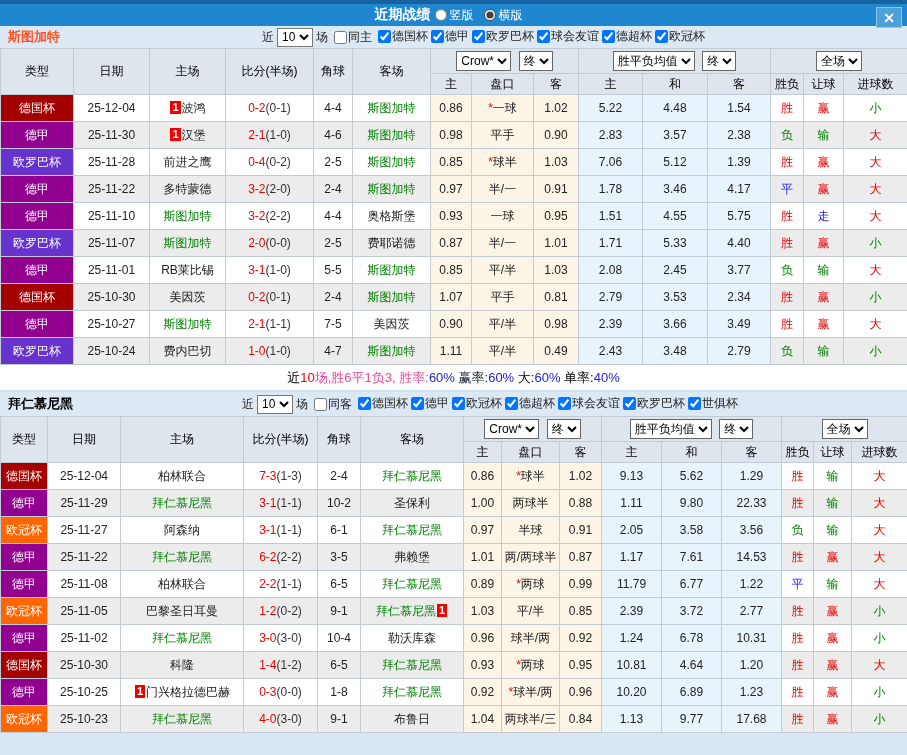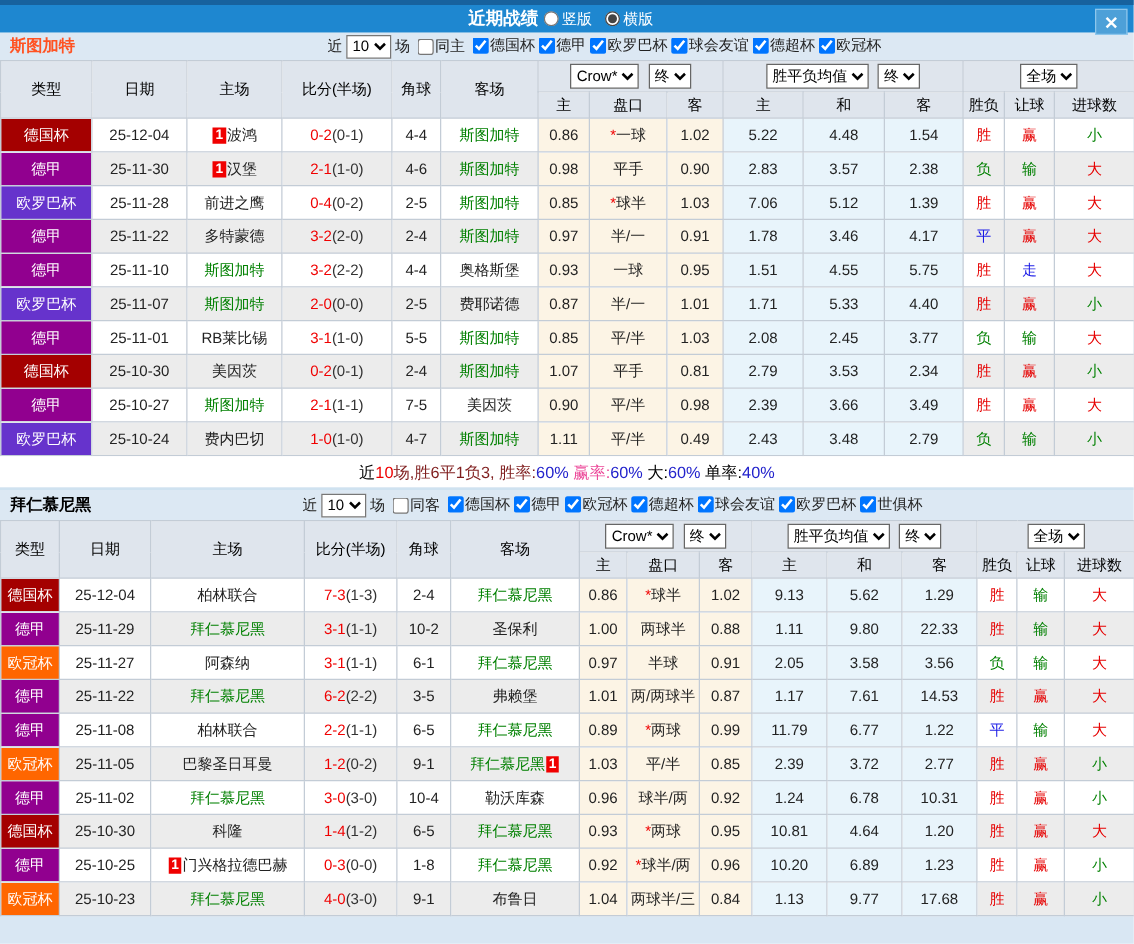--- a/index.html
+++ b/index.html
@@ -332,23 +332,23 @@
           <td style="color: rgb(0, 128, 0);">负</td>
           <td style="color: rgb(0, 128, 0);">输</td>
           <td style="color: rgb(0, 128, 0);">小</td>
         </tr>
       </tbody>
   </table>
 
   <div class="summary">
       <span style="color: rgb(0, 0, 0); white-space: pre;">近</span>
       <span style="color: rgb(240, 0, 0); white-space: pre;">10</span>
-      <span style="color: #7f1d1d; white-space: pre;">场,胜6平1负3, 胜率:</span>
+      <span style="color: #ec4899; white-space: pre;">场,胜6平1负3, 胜率:</span>
       <span style="color: rgb(34, 34, 204); white-space: pre;">60%</span>
-      <span style="color: #ec4899; white-space: pre;"> 赢率:</span>
+      <span style="color: #0f172a; white-space: pre;"> 赢率:</span>
       <span style="color: rgb(34, 34, 204); white-space: pre;">60%</span>
       <span style="color: rgb(0, 0, 0); white-space: pre;"> 大:</span>
       <span style="color: rgb(34, 34, 204); white-space: pre;">60%</span>
       <span style="color: rgb(0, 0, 0); white-space: pre;"> 单率:</span>
       <span style="color: rgb(34, 34, 204); white-space: pre;">40%</span>
     </div>
 
   <div class="section-head second">
     <span class="team" style="color: rgb(0, 0, 0);">拜仁慕尼黑</span>
     <span class="filters">

